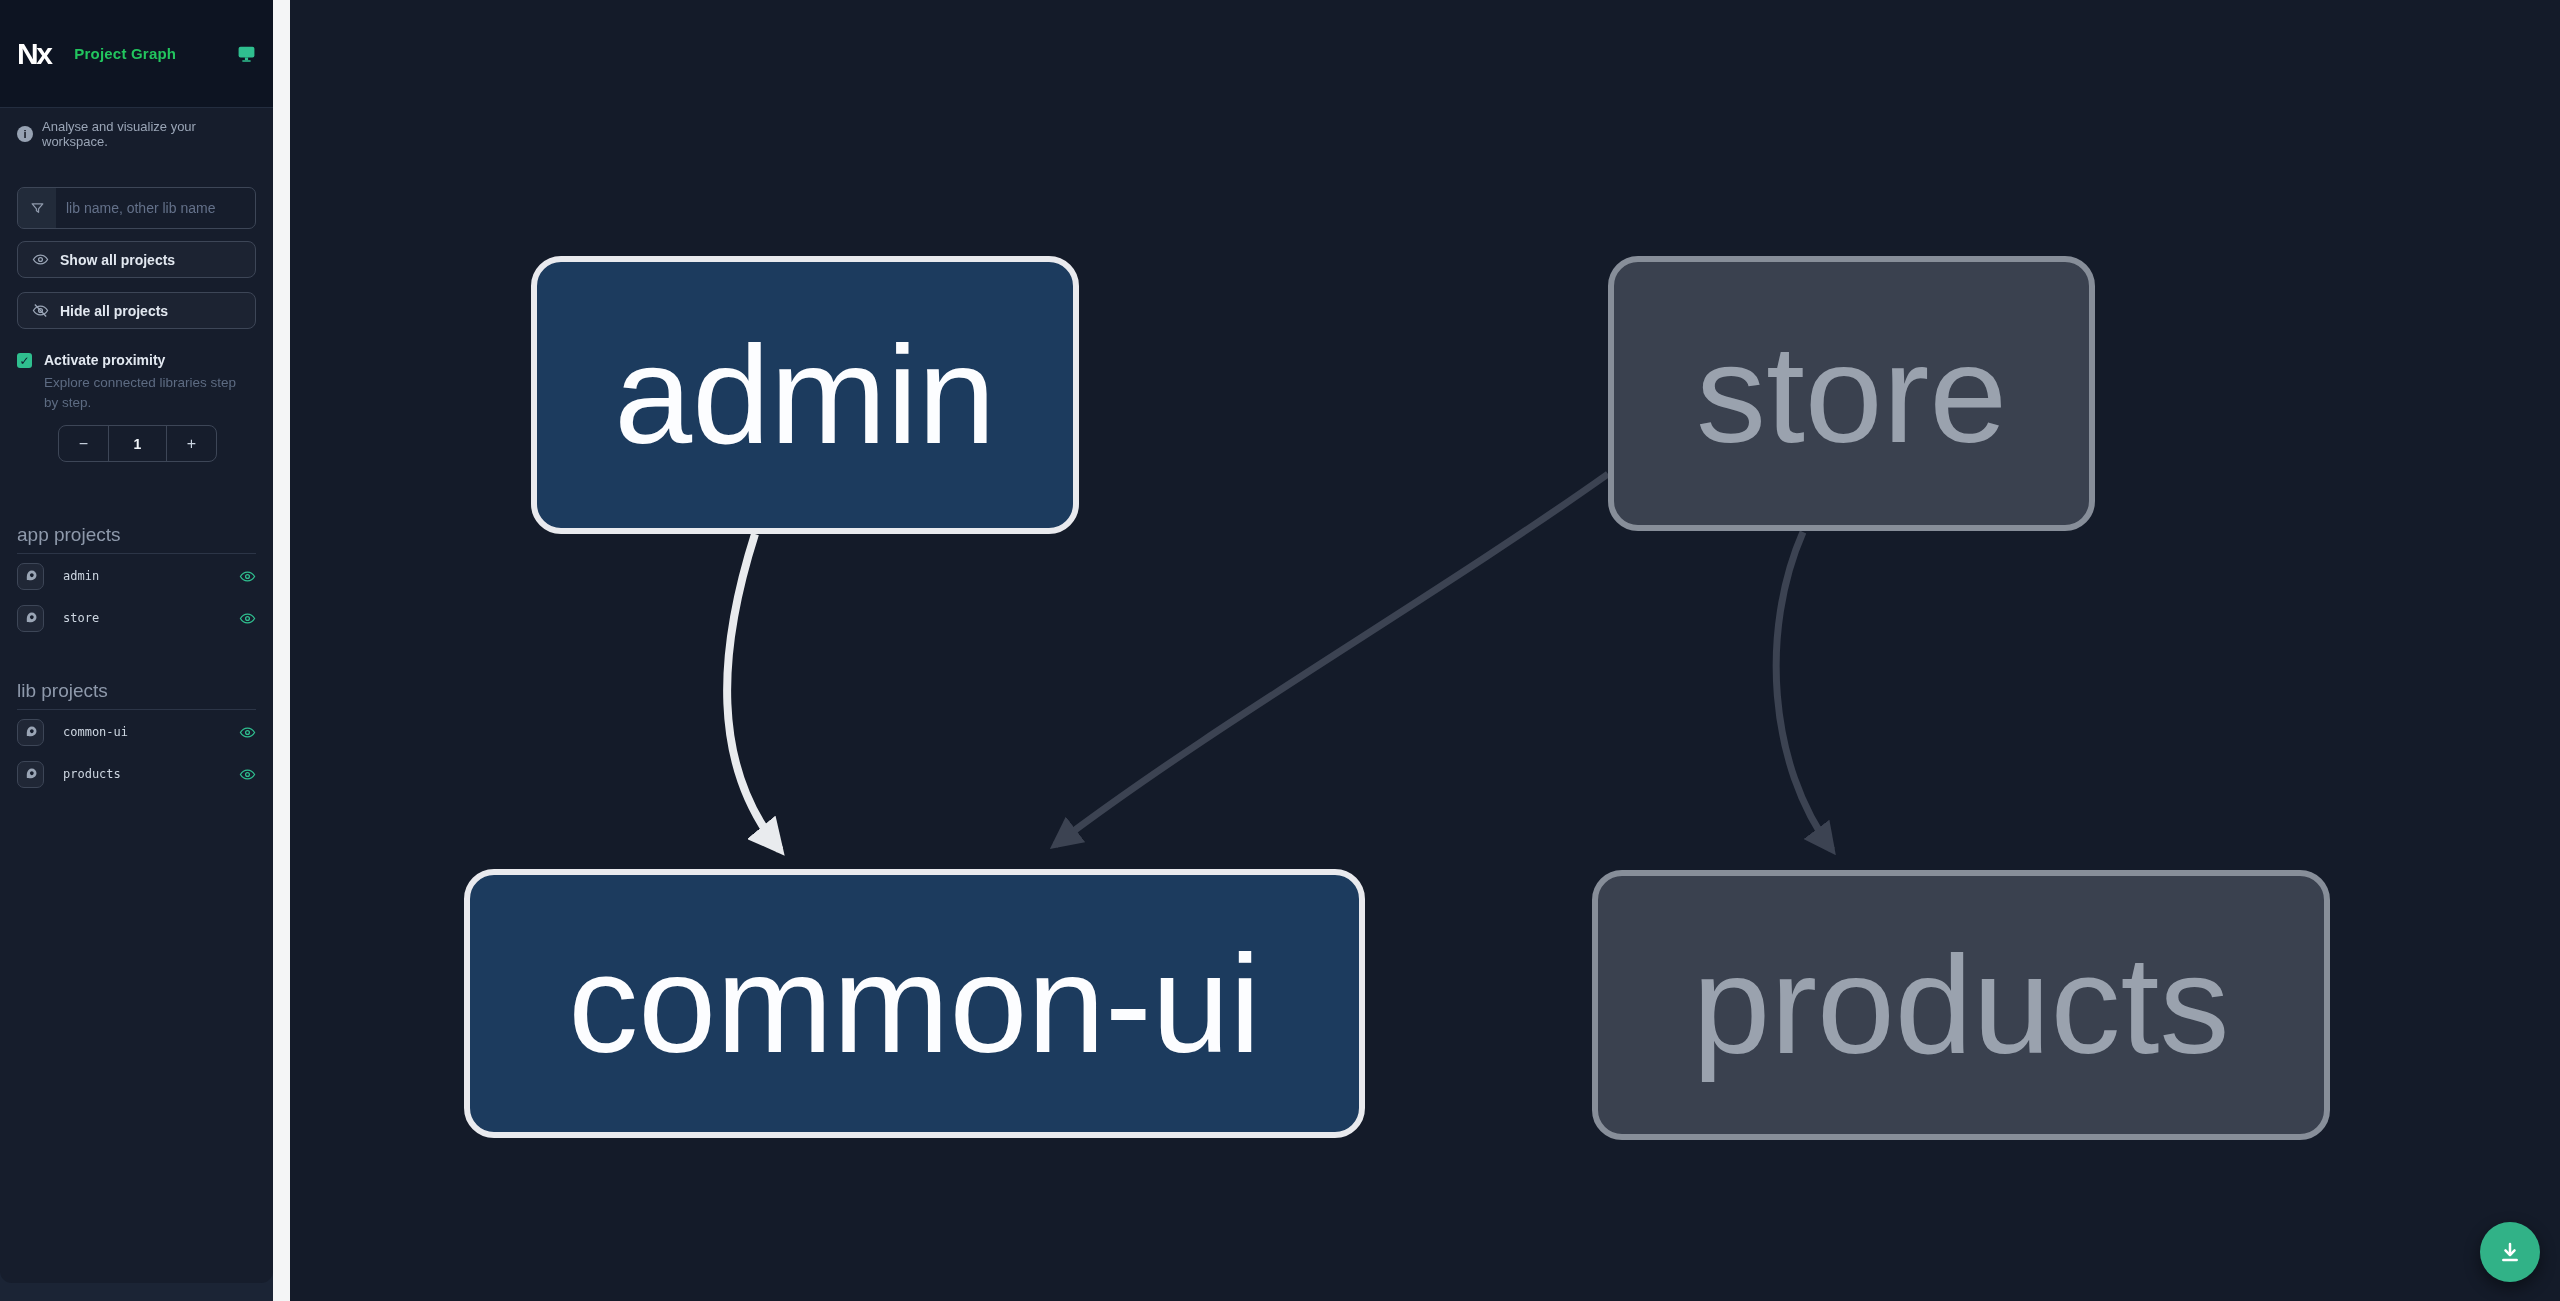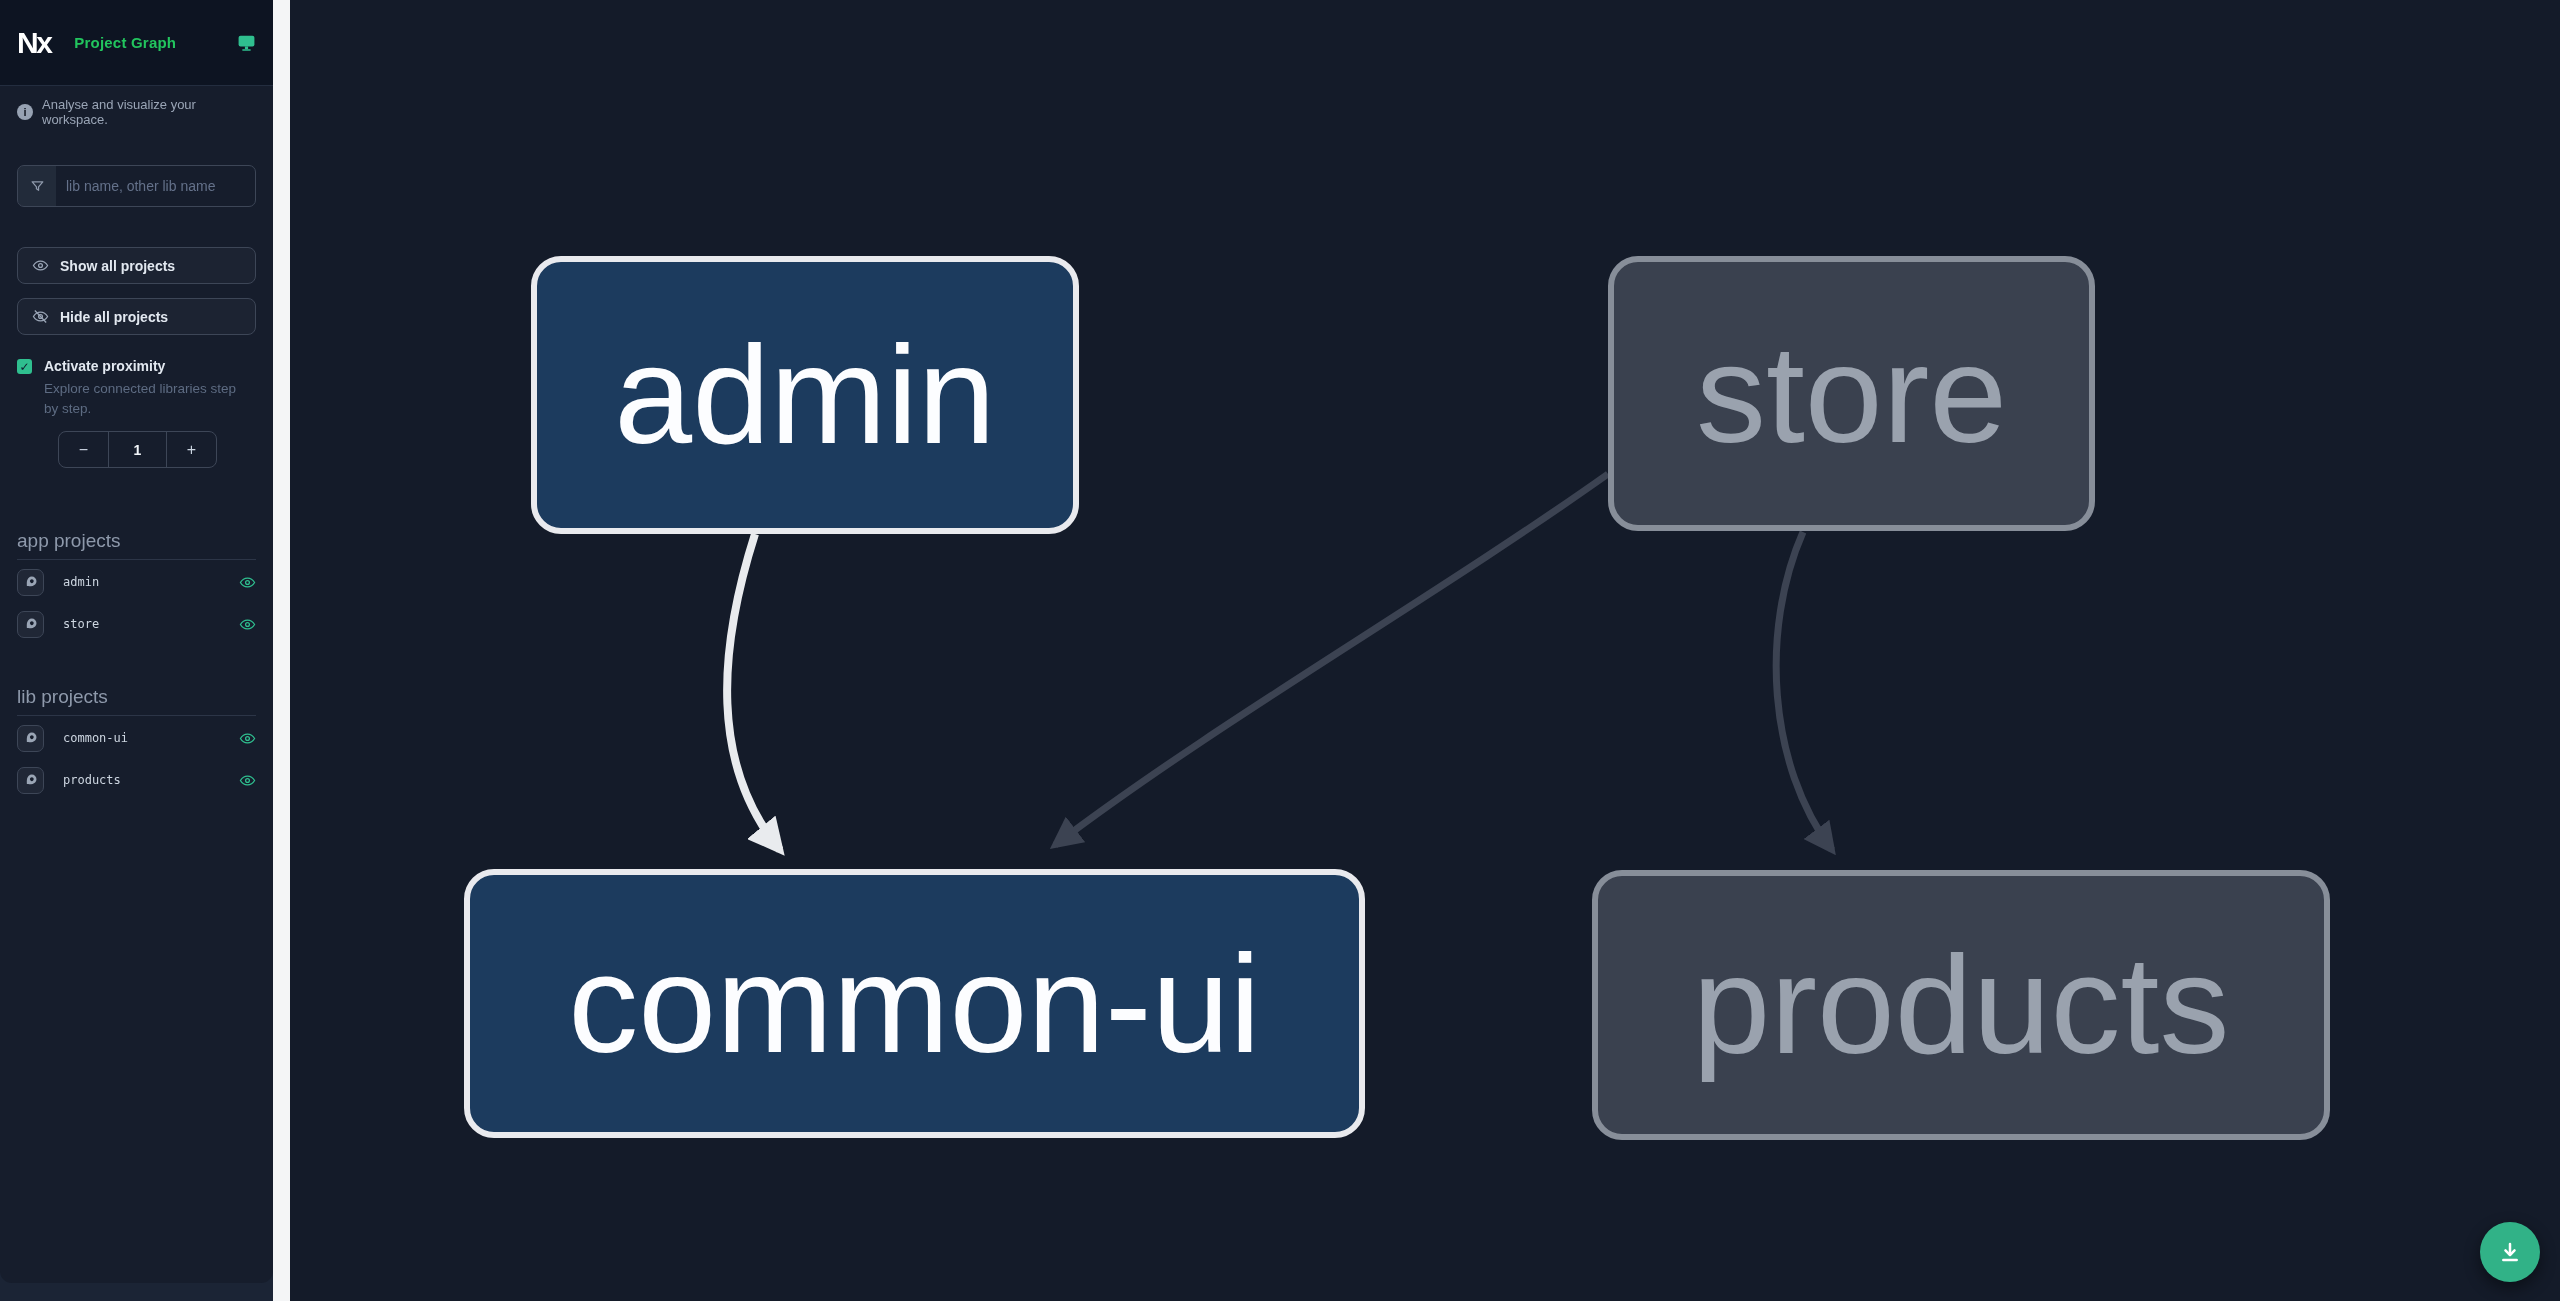--- a/index.html
+++ b/index.html
@@ -2,40 +2,40 @@
 <html><head>
 <meta charset="utf-8">
 <style>
   html,body{margin:0;padding:0;background:#f4f5f6;}
   *{box-sizing:border-box;font-family:"Liberation Sans","DejaVu Sans",sans-serif;}
   .page{position:relative;width:2560px;height:1301px;overflow:hidden;background:#f4f5f6;}
 
   
   .sidebar{position:absolute;left:0;top:0;width:273px;height:1301px;background:#1b2435;}
   .sidebar-panel{position:absolute;left:0;top:0;width:273px;height:1283px;background:#161d2c;border-radius:0 0 12px 12px;overflow:hidden;}
-  .sb-header{height:86px;background:#0d1422;display:flex;align-items:center;padding:0 17px;border-bottom:1px solid #232d3f;}
+  .sb-header{height:108px;background:#0d1422;display:flex;align-items:center;padding:0 17px;border-bottom:1px solid #232d3f;}
   .nx-logo{color:#ffffff;font-weight:900;font-size:30px;letter-spacing:-2.5px;}
   .app-title{margin:0 0 0 24px;font-size:15px;font-weight:700;color:#22c55e;letter-spacing:.2px;}
   .monitor-wrap{margin-left:auto;display:flex;}
   .sb-body{padding:11px 17px 0 17px;}
   .tagline{display:flex;align-items:center;gap:9px;color:#9aa5b6;font-size:13px;}
   .info-icon{width:16px;height:16px;border-radius:50%;background:#97a2b3;color:#10151f;font-size:11px;font-weight:800;display:flex;align-items:center;justify-content:center;flex:none;font-style:normal;}
   .search{margin-top:38px;height:42px;border:1.5px solid #3d4657;border-radius:7px;display:flex;align-items:center;overflow:hidden;}
   .funnel{width:38px;height:100%;display:flex;align-items:center;justify-content:center;background:rgba(148,163,184,.10);flex:none;}
   .search-input{flex:1;height:100%;background:transparent;border:none;outline:none;padding:0 10px;font-size:14px;color:#e2e8f0;}
   .search-input::placeholder{color:#64718a;}
   .check-row{margin-top:14px;display:grid;grid-template-columns:15px 1fr;column-gap:12px;align-items:start;}
   .cb{width:15px;height:15px;border-radius:3px;margin-top:2px;display:flex;align-items:center;justify-content:center;cursor:pointer;}
   .cb.slate{background:#8494aa;}
   .cb.white{background:#ffffff;}
   .cb.green{background:#2fbf8f;color:#0f1a2c;font-size:12px;font-weight:900;line-height:1;}
   .cb-label{font-size:14px;font-weight:700;color:#e2e8f0;line-height:19px;}
   .cb-desc{font-size:13.5px;color:#5d6b82;line-height:19.5px;max-width:200px;margin-top:3px;}
   .sb-btn{margin-top:14px;width:100%;height:37px;border:1.5px solid #3d4657;background:rgba(148,163,184,.05);border-radius:8px;display:flex;align-items:center;gap:11px;padding:0 14px;color:#e2e8f0;font-size:14px;font-weight:700;cursor:pointer;}
-  .sb-btn:first-of-type{margin-top:40px;}
+  .sb-btn:first-of-type{margin-top:12px;}
   .btn-icon{display:flex;color:#9aa5b6;}
   .check-row.grp{margin-top:30px;}
   .check-row.prox{margin-top:22px;}
   .stepper{margin:13px 0 0 41px;width:159px;height:37px;border:1.5px solid #3d4657;border-radius:8px;display:flex;overflow:hidden;}
   .step-btn{flex:1;background:transparent;border:none;color:#cbd5e1;font-size:16px;cursor:pointer;display:flex;align-items:center;justify-content:center;padding:0;}
   .step-val{width:59px;border-left:1.5px solid #3d4657;border-right:1.5px solid #3d4657;display:flex;align-items:center;justify-content:center;color:#f1f5f9;font-size:14px;font-weight:600;}
   .proj-section{margin-top:42px;}
   .proj-section.first{margin-top:62px;}
   .proj-section h3{margin:0;font-size:19px;font-weight:400;color:#8e99ab;padding-bottom:7px;border-bottom:1px solid #2c3547;}
   .prow{display:flex;align-items:center;height:40px;margin-top:2px;}

